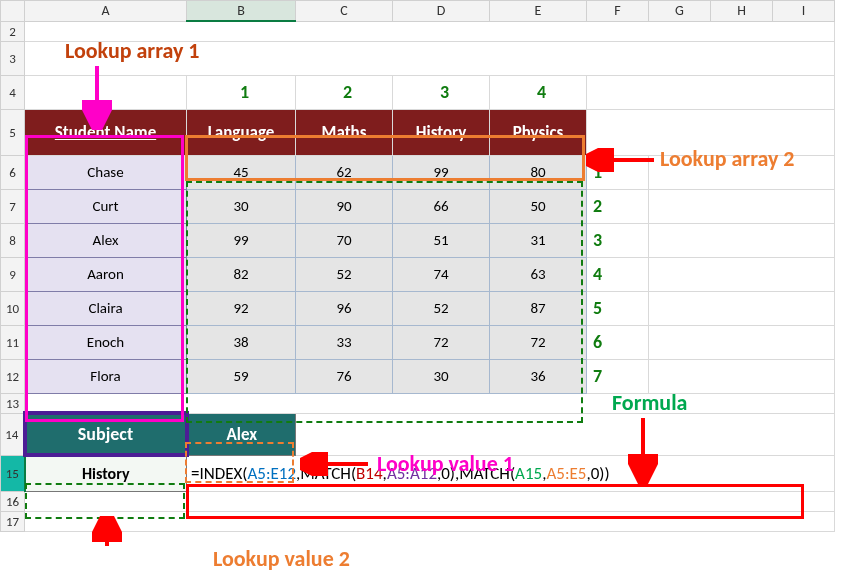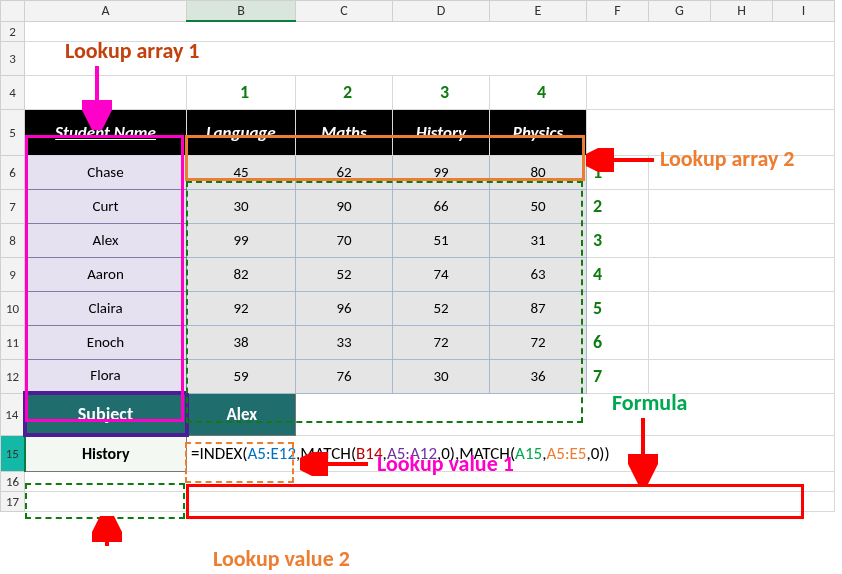--- a/index.html
+++ b/index.html
@@ -51,25 +51,24 @@
     vertical-align: middle;
   }
   .rownum.short { height: 20px; }
   .cell {
     border: 1px solid #d9d9d9;
     text-align: center;
     vertical-align: middle;
     position: relative;
   }
   .hdr-teal {
-    background: #000000;
+    background: #7f1d1d;
     color: #fff;
     font-weight: bold;
     font-size: 17px;
-    font-style: italic;
   }
   .student-cell {
     background: #e5e1f1;
     border: 1px solid #7f7ca8;
     font-size: 15px;
   }
   .score-cell {
     background: #e5e5e5;
     border: 1px solid #a6b8cf;
     font-size: 15px;
@@ -317,20 +316,24 @@
     <td class="rownum">12</td>
     <td class="cell student-cell">Flora</td>
     <td class="cell score-cell">59</td>
     <td class="cell score-cell">76</td>
     <td class="cell score-cell">30</td>
     <td class="cell score-cell">36</td>
     <td class="cell green-num-side">7</td>
     <td class="cell" colspan="3"></td>
   </tr>
 
+  <tr>
+    <td class="rownum short">13</td>
+    <td class="cell" colspan="9" style="height:18px;"></td>
+  </tr>
 
   <tr style="height:42px;">
     <td class="rownum" style="height:42px;">14</td>
     <td class="cell subject-hdr">Subject</td>
     <td class="cell alex-cell">Alex</td>
     <td class="cell" colspan="7"></td>
   </tr>
 
   <tr style="height:36px;">
     <td class="rownum" style="height:36px;background:#14b8a6;border-right:2px solid #0a7c42;">15</td>

